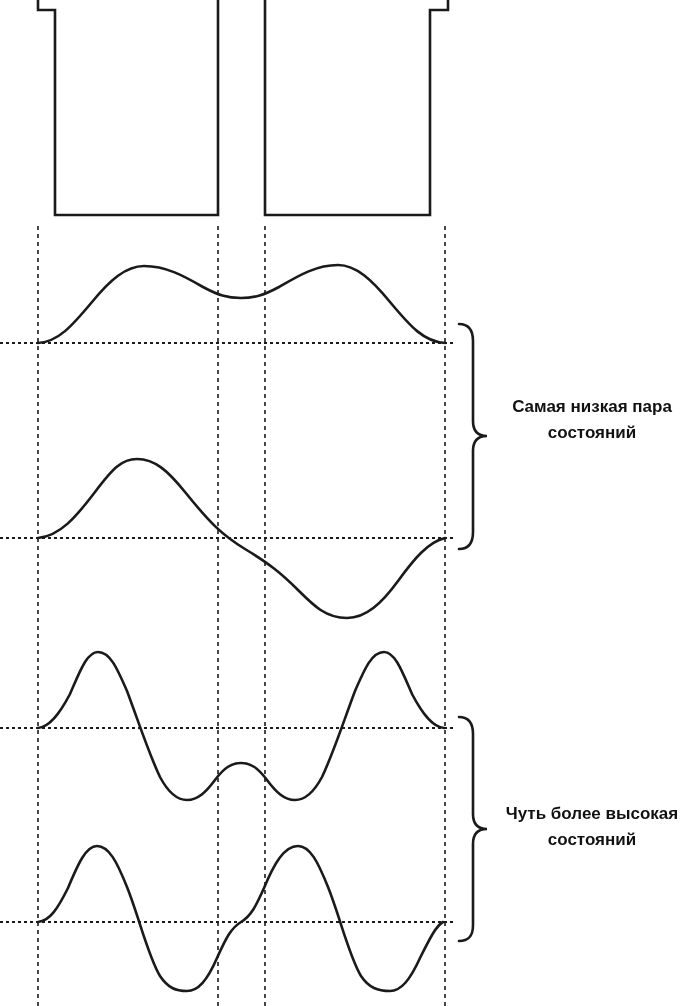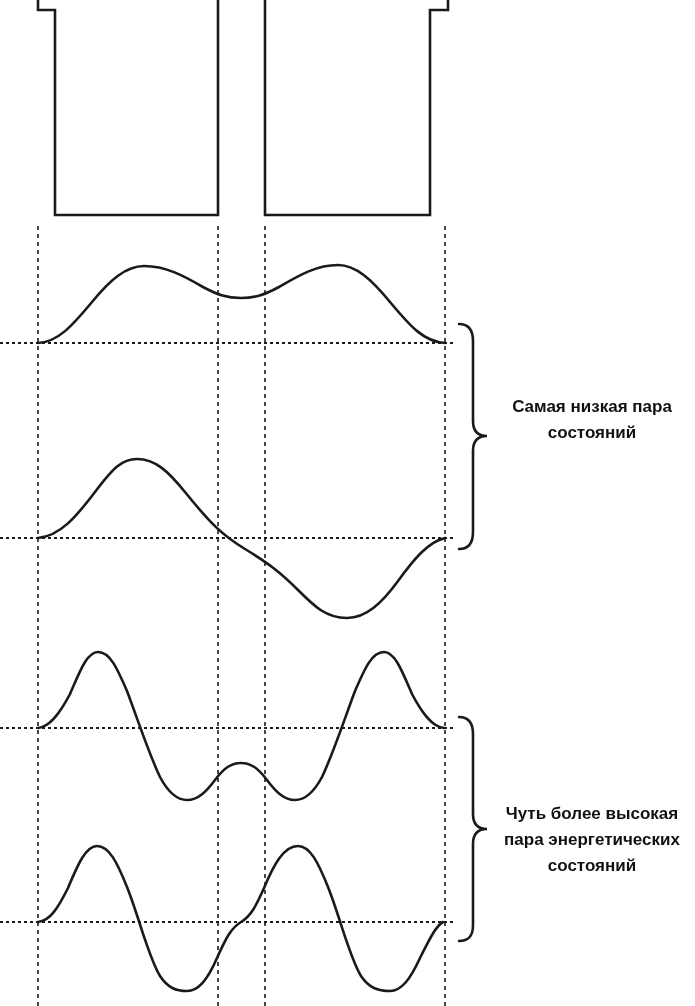--- a/index.html
+++ b/index.html
@@ -89,17 +89,16 @@
     <path class="ink brace" d="M 459 717 C 469 717 473 723 473 734 L 473 814 C 473 823 477 829 487 829 C 477 829 473 835 473 844 L 473 925 C 473 936 469 941 459 941"></path>
   </svg>
 
   <div class="label" style="left:494px; top:394px;">
     <span>Самая низкая пара</span>
     <span>состояний</span>
   </div>
 
   <div class="label" style="left:494px; top:789px;margin-top:12px;">
     <span>Чуть более высокая</span>
-    <span>пара энергетических</span>
     <span>состояний</span>
   </div>
 
 </div>
 
 </body></html>

